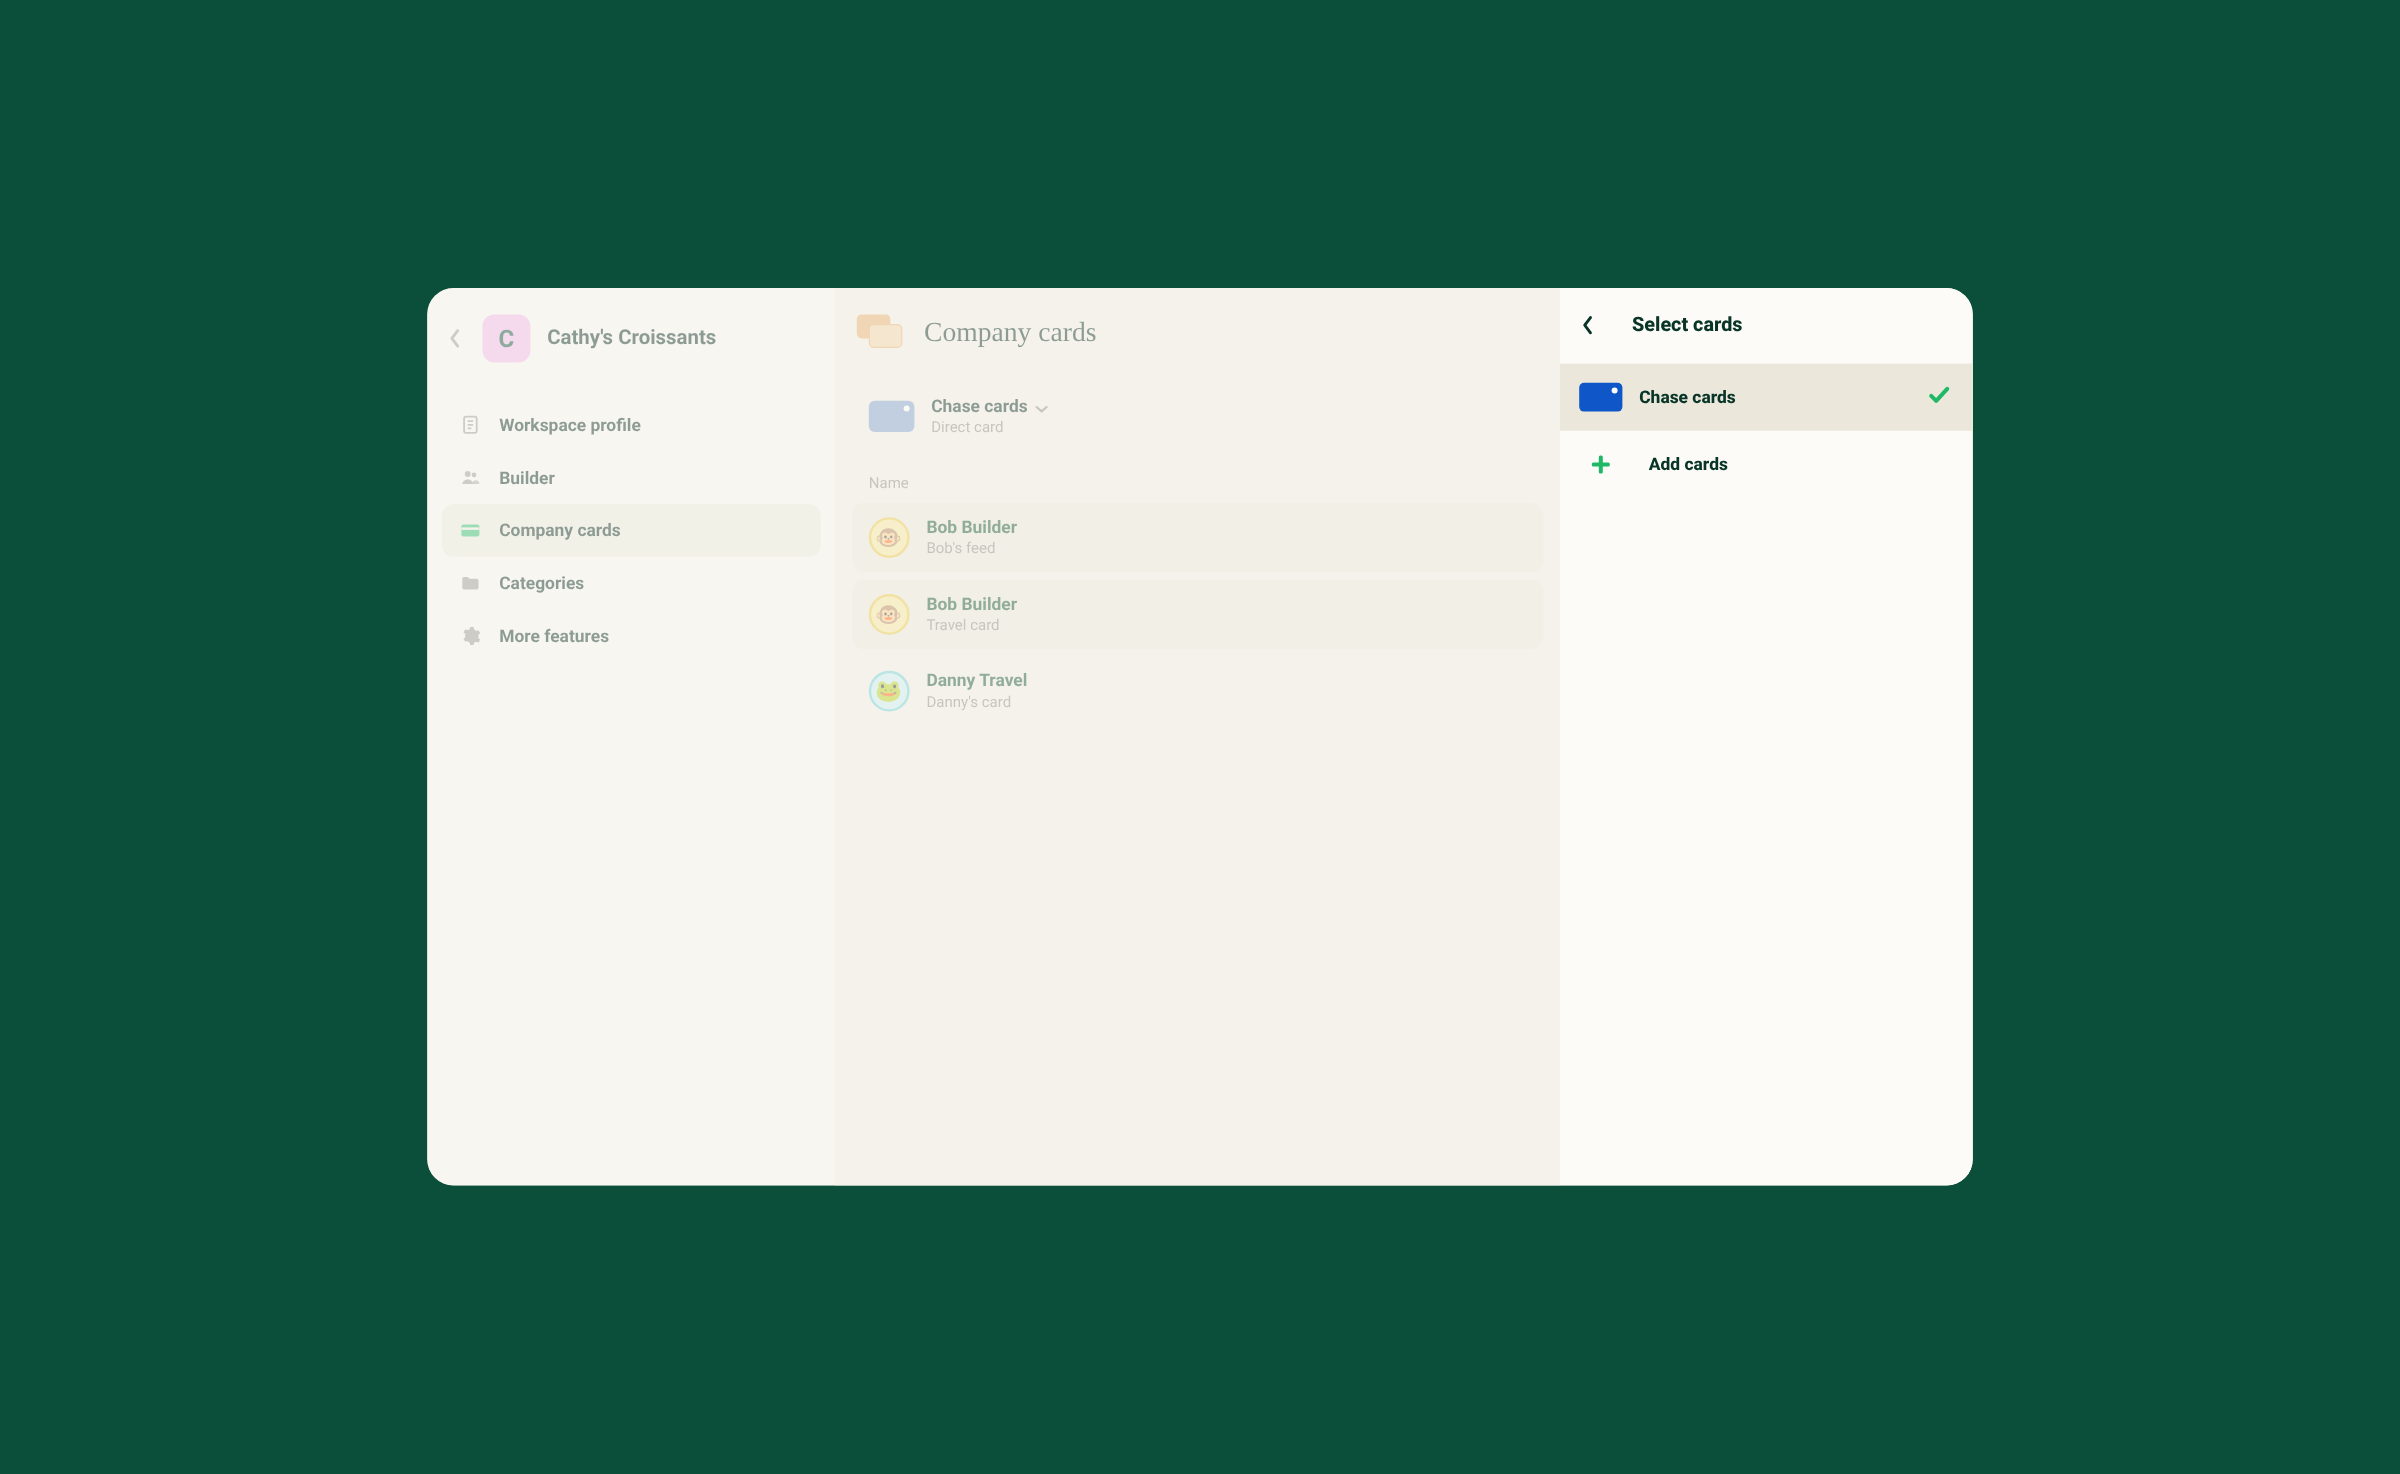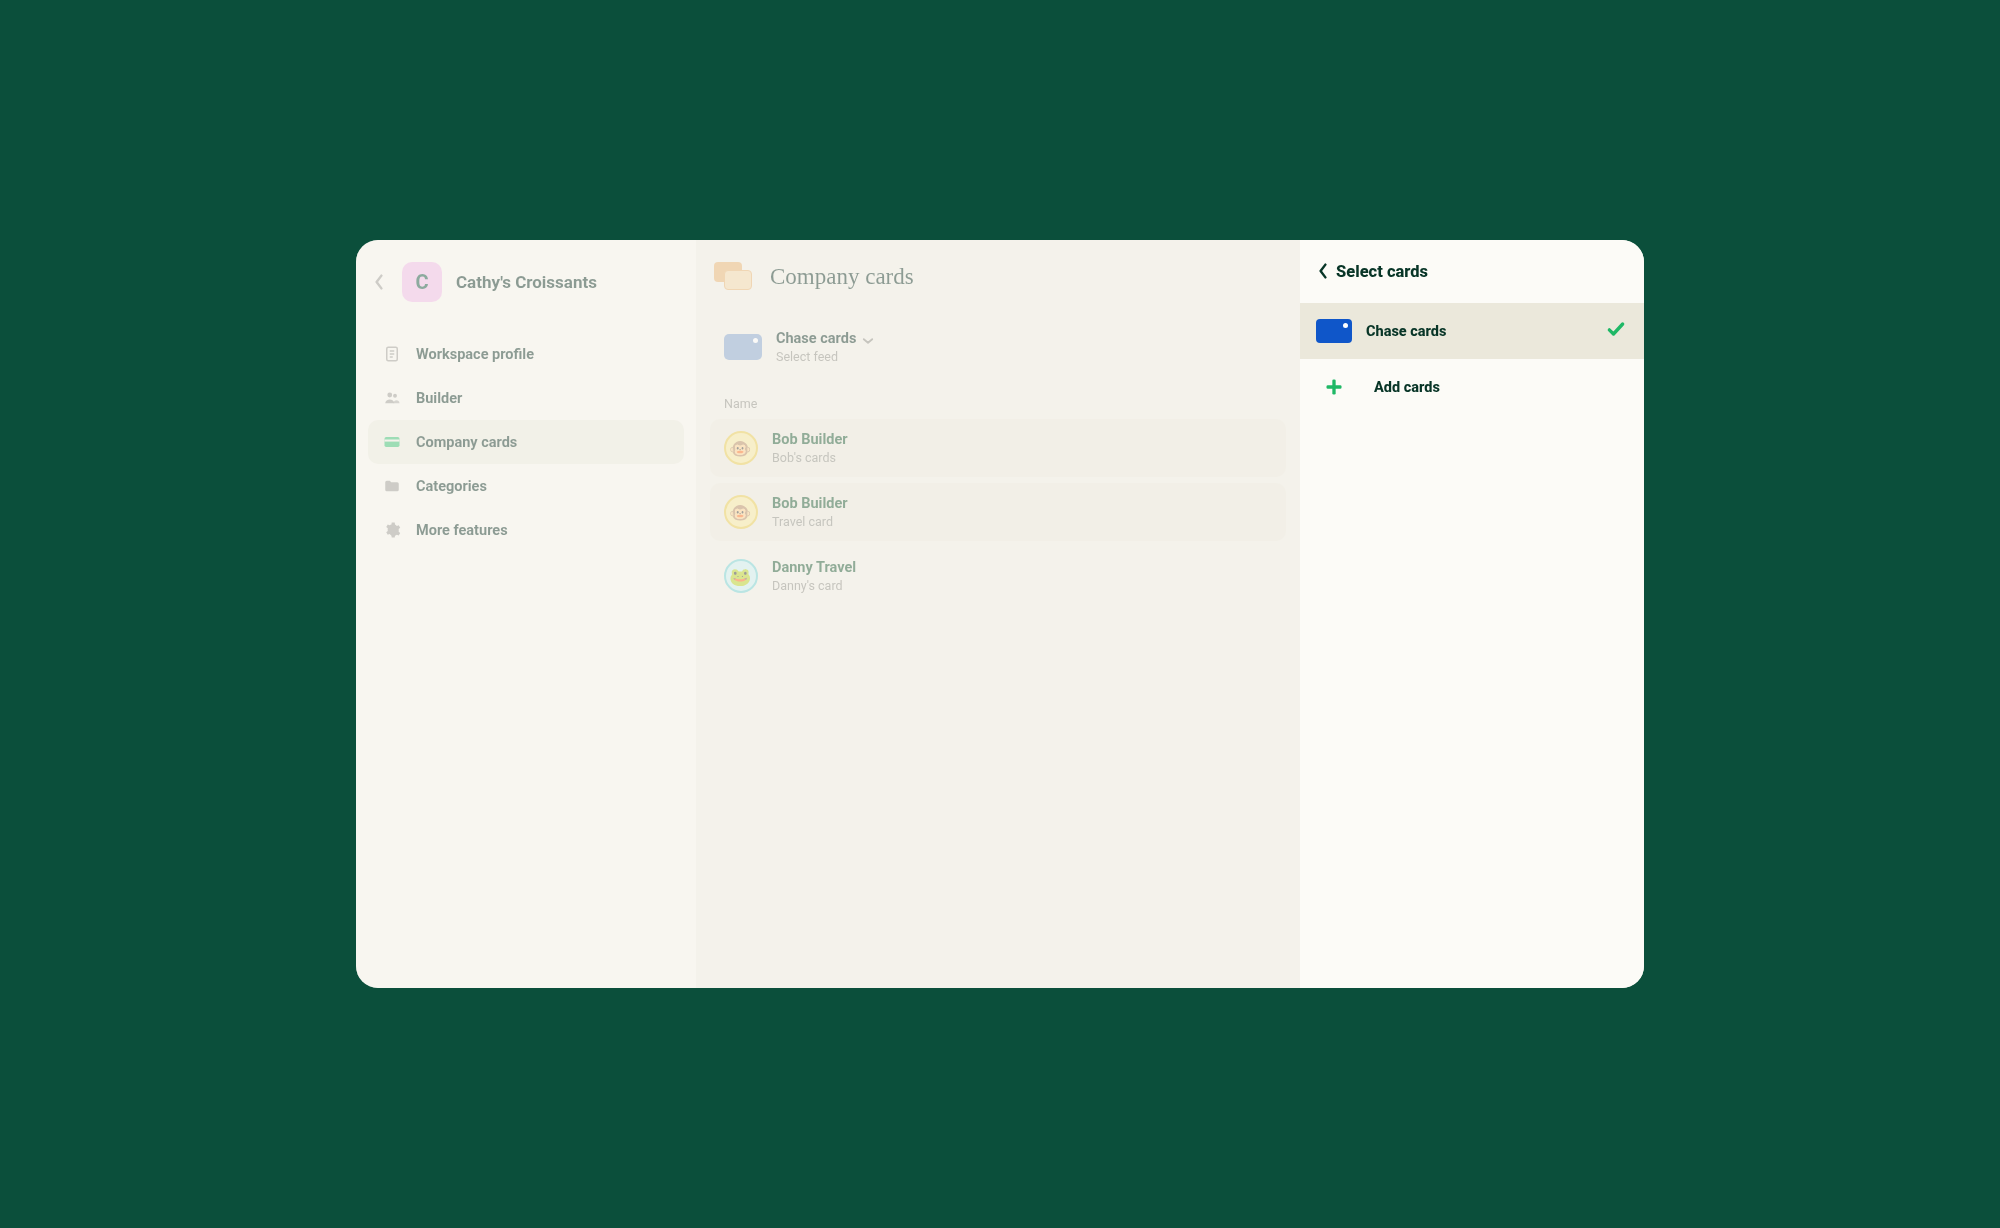--- a/index.html
+++ b/index.html
@@ -122,21 +122,21 @@
   .person .p2 { font-size: 12.5px; color: #8a8a82; margin-top:2px;}
 
   
   .right {
     width: 344px;
     background: #fcfbf7;
     display: flex; flex-direction: column;
     position: relative; z-index: 10;
   }
   .right-header {
-    display:flex; align-items:flex-start; gap:4px;
+    display:flex; align-items:flex-start; gap:28px;
     padding: 22px 18px 22px 14px;
   }
   .right-title { font-size: 16.5px; font-weight: 800; color: #083527; }
   .sel-list { }
   .sel-item {
     display:flex; align-items:center; gap:14px;
     padding: 16px 18px 16px 16px;
     cursor:pointer;
   }
   .sel-item.selected { background: #ebe8db; }
@@ -241,31 +241,31 @@
         </div>
       <div class="feed-text">
         <div class="t1">
           <span>Chase cards</span>
           <span class="chev-down">
             <svg viewBox="0 0 20 12" width="12" height="10" fill="none" stroke="currentColor" stroke-width="3" stroke-linecap="round" stroke-linejoin="round">
                 <polyline points="3,3 10,9 17,3"></polyline>
               </svg>
           </span>
         </div>
-        <div class="t2">Select feed</div>
+        <div class="t2">Direct card</div>
       </div>
     </div>
 
     <div class="col-head">Name</div>
 
     <div class="list-row bg">
       <div class="avatar gold">🐵</div>
       <div class="person">
         <div class="p1">Bob Builder</div>
-        <div class="p2">Bob's cards</div>
+        <div class="p2">Bob's feed</div>
       </div>
     </div>
     <div class="list-row bg">
       <div class="avatar gold">🐵</div>
       <div class="person">
         <div class="p1">Bob Builder</div>
         <div class="p2">Travel card</div>
       </div>
     </div>
     <div class="list-row">

